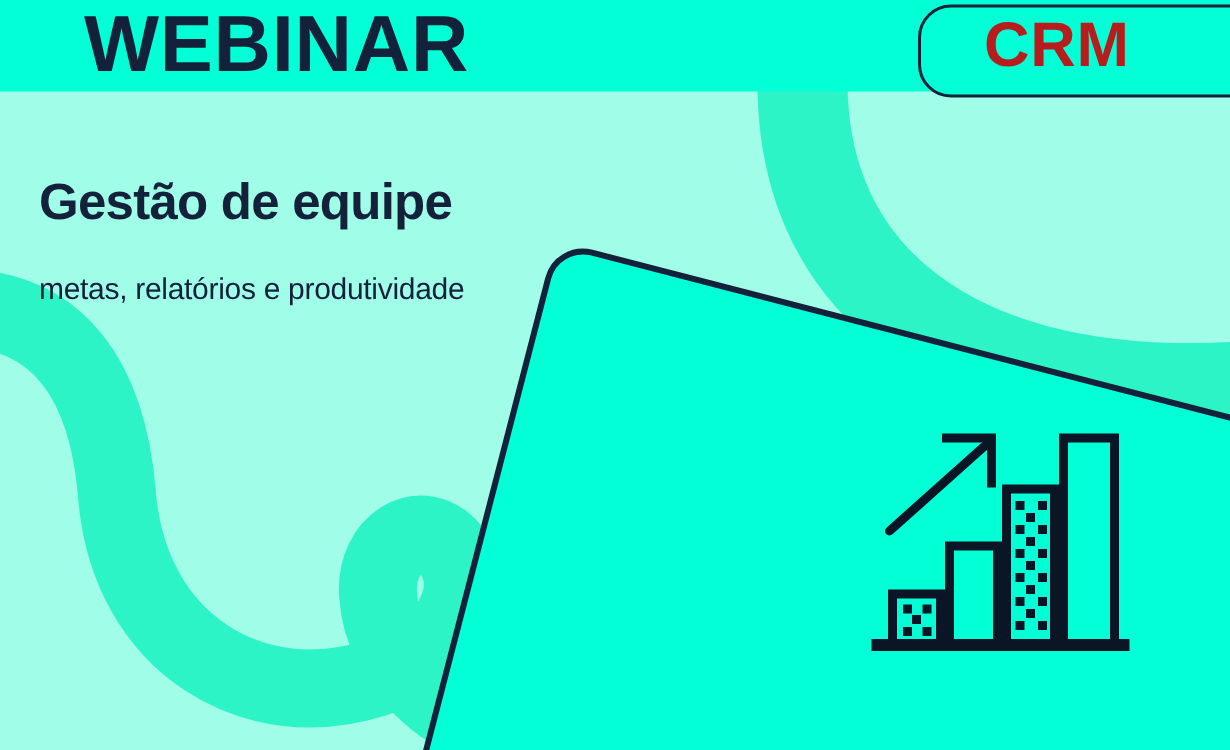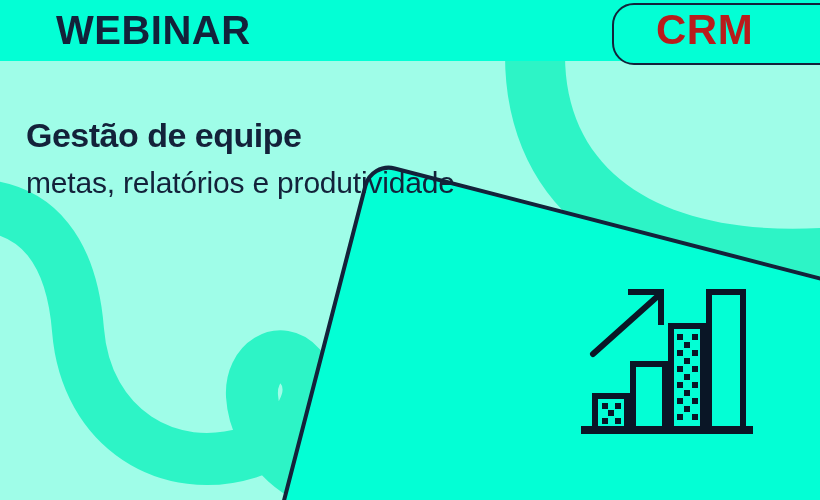--- a/index.html
+++ b/index.html
@@ -16,21 +16,21 @@
     position:absolute; left:0; top:0; width:820px; height:500px;
     pointer-events:none;
   }
   
   #header-band {
     position:absolute; left:0; top:0; width:820px; height:61px;
     background:#03FFD5;
   }
   #webinar-label {
     position:absolute; left:56px; top:6px;
-    font-size:40px; font-weight:bold; letter-spacing:0.5px;
+    font-size:53px; font-weight:bold; letter-spacing:0.5px;
     color:#13223A; line-height:48px;
   }
   #crm-badge {
     position:absolute; left:612px; top:3px;
     width:240px; height:62px;
     border:2.5px solid #13223A;
     border-radius:22px;
     background:#03FFD5;
   }
   #crm-label {
@@ -49,22 +49,22 @@
     transform:rotate(14.5deg);
     transform-origin:0 0;
   }
   
   #headline-group { position:absolute; left:26px; top:108px; }
   #title-main {
     font-size:34px; font-weight:bold; color:#13223A;
     line-height:54px; letter-spacing:-0.5px;
   }
   #title-sub {
-    font-size:30px; font-weight:normal; color:#13223A;
-    line-height:38px; letter-spacing:-0.2px; margin-top:2px;
+    font-size:20px; font-weight:normal; color:#13223A;
+    line-height:38px; letter-spacing:-0.2px; margin-top:12px;
   }
   
   #chart-icon { position:absolute; left:575px; top:284px; }
 </style>
 </head>
 <body>
 
 <div id="banner">
 
   <svg id="bg-decor" viewBox="0 0 820 500" xmlns="http://www.w3.org/2000/svg">

